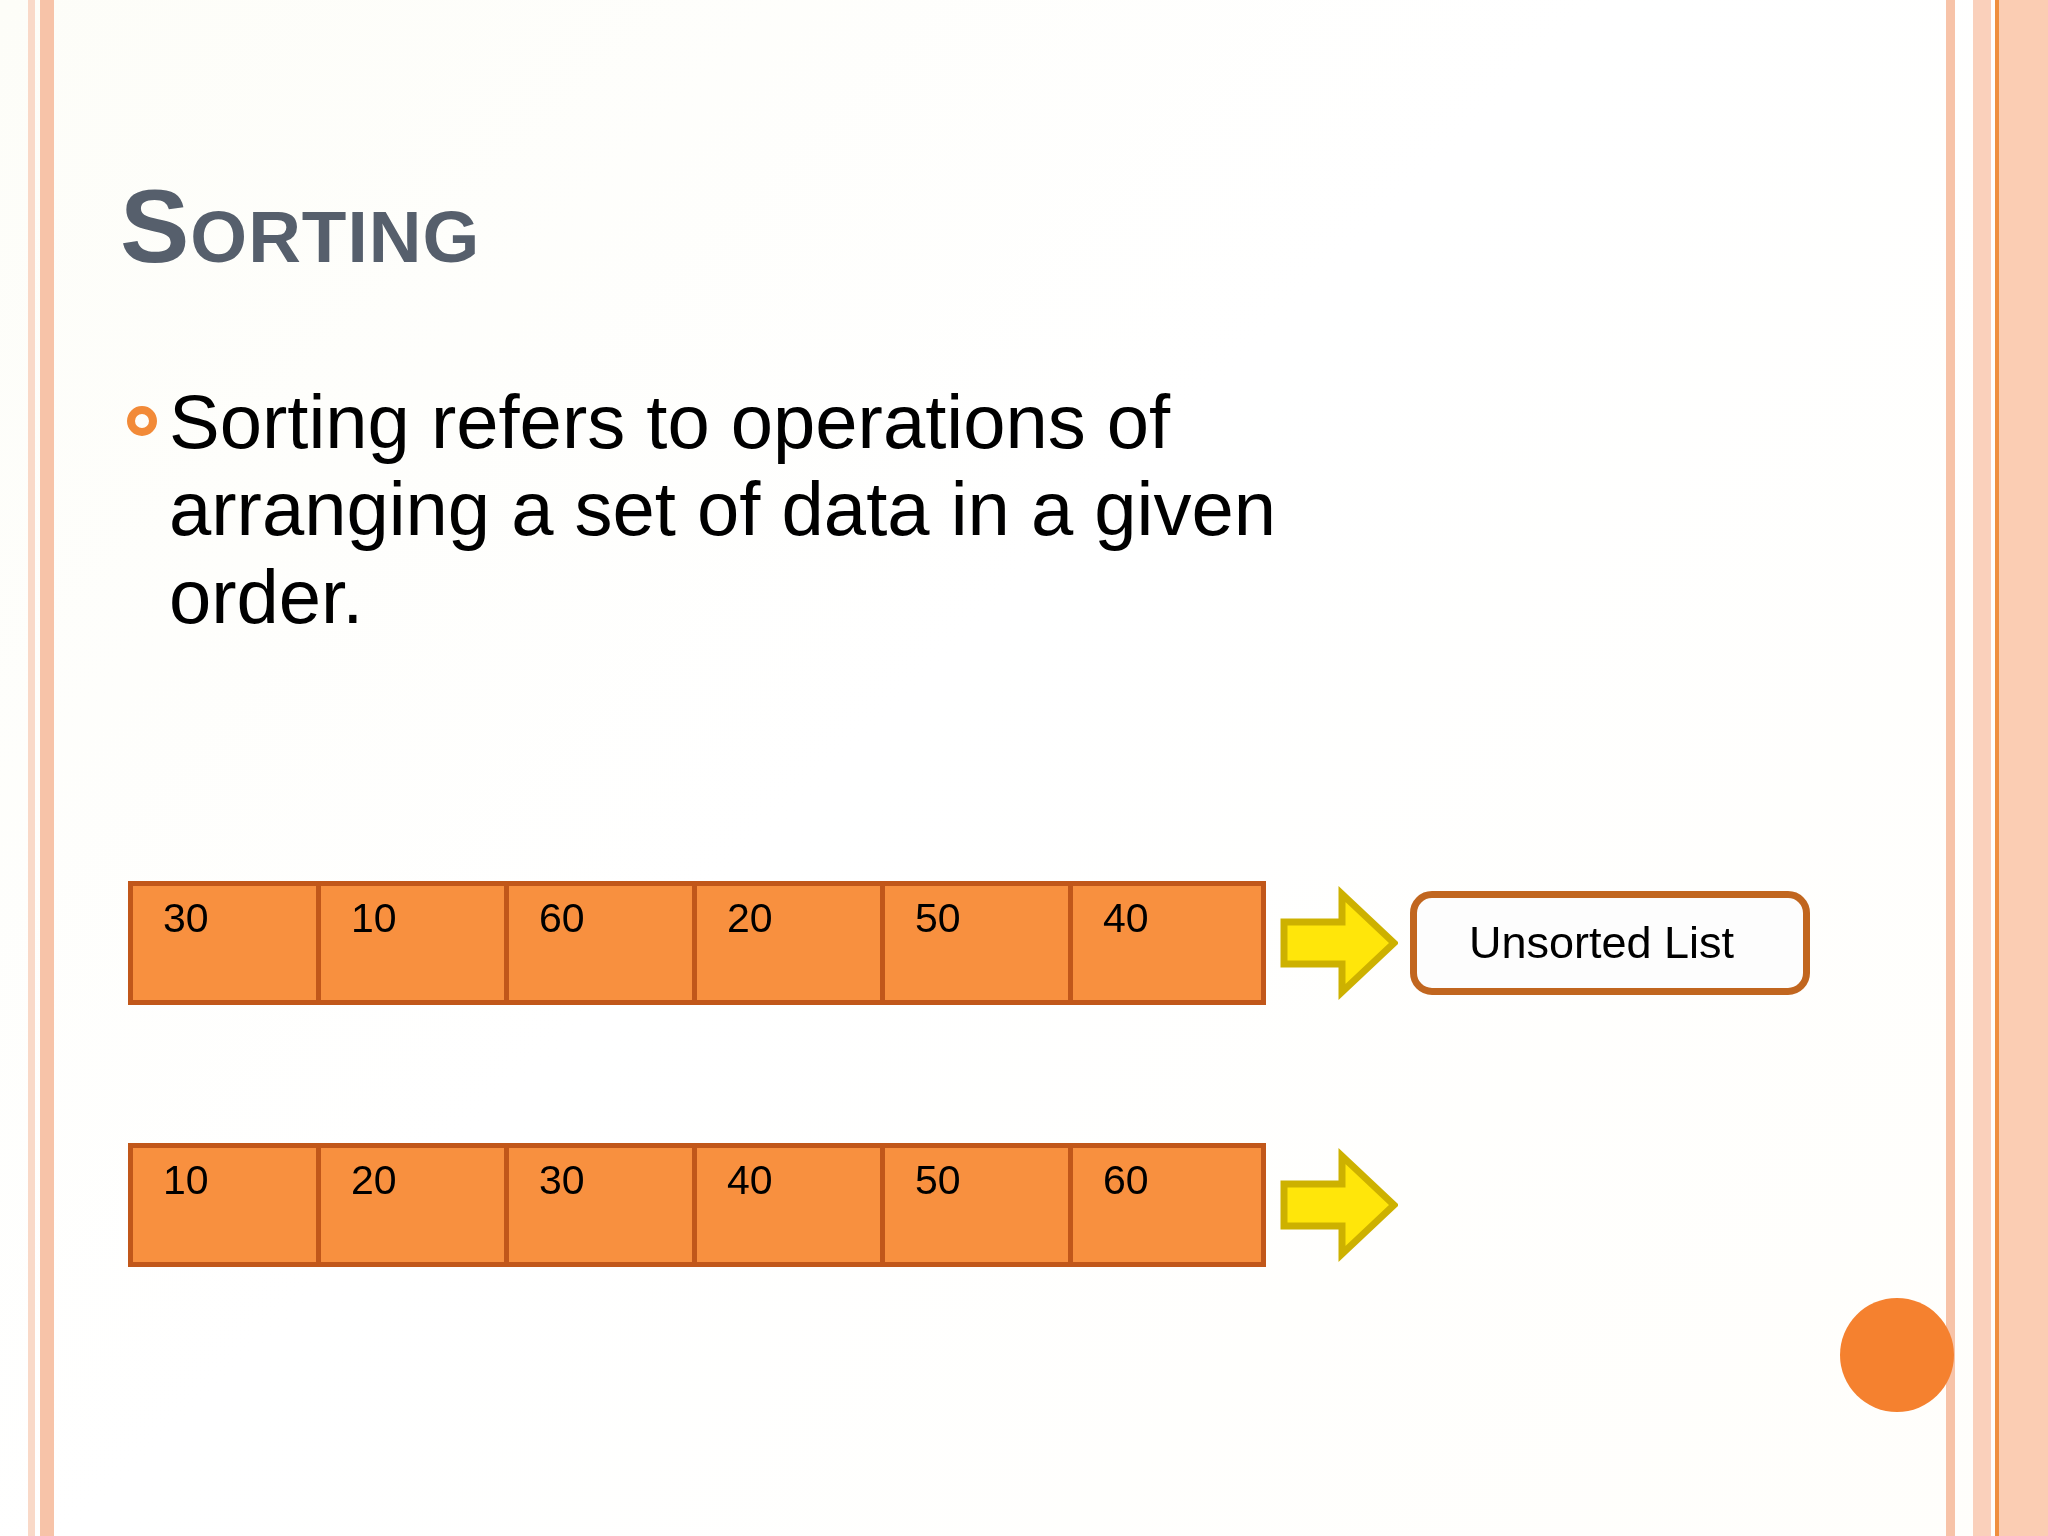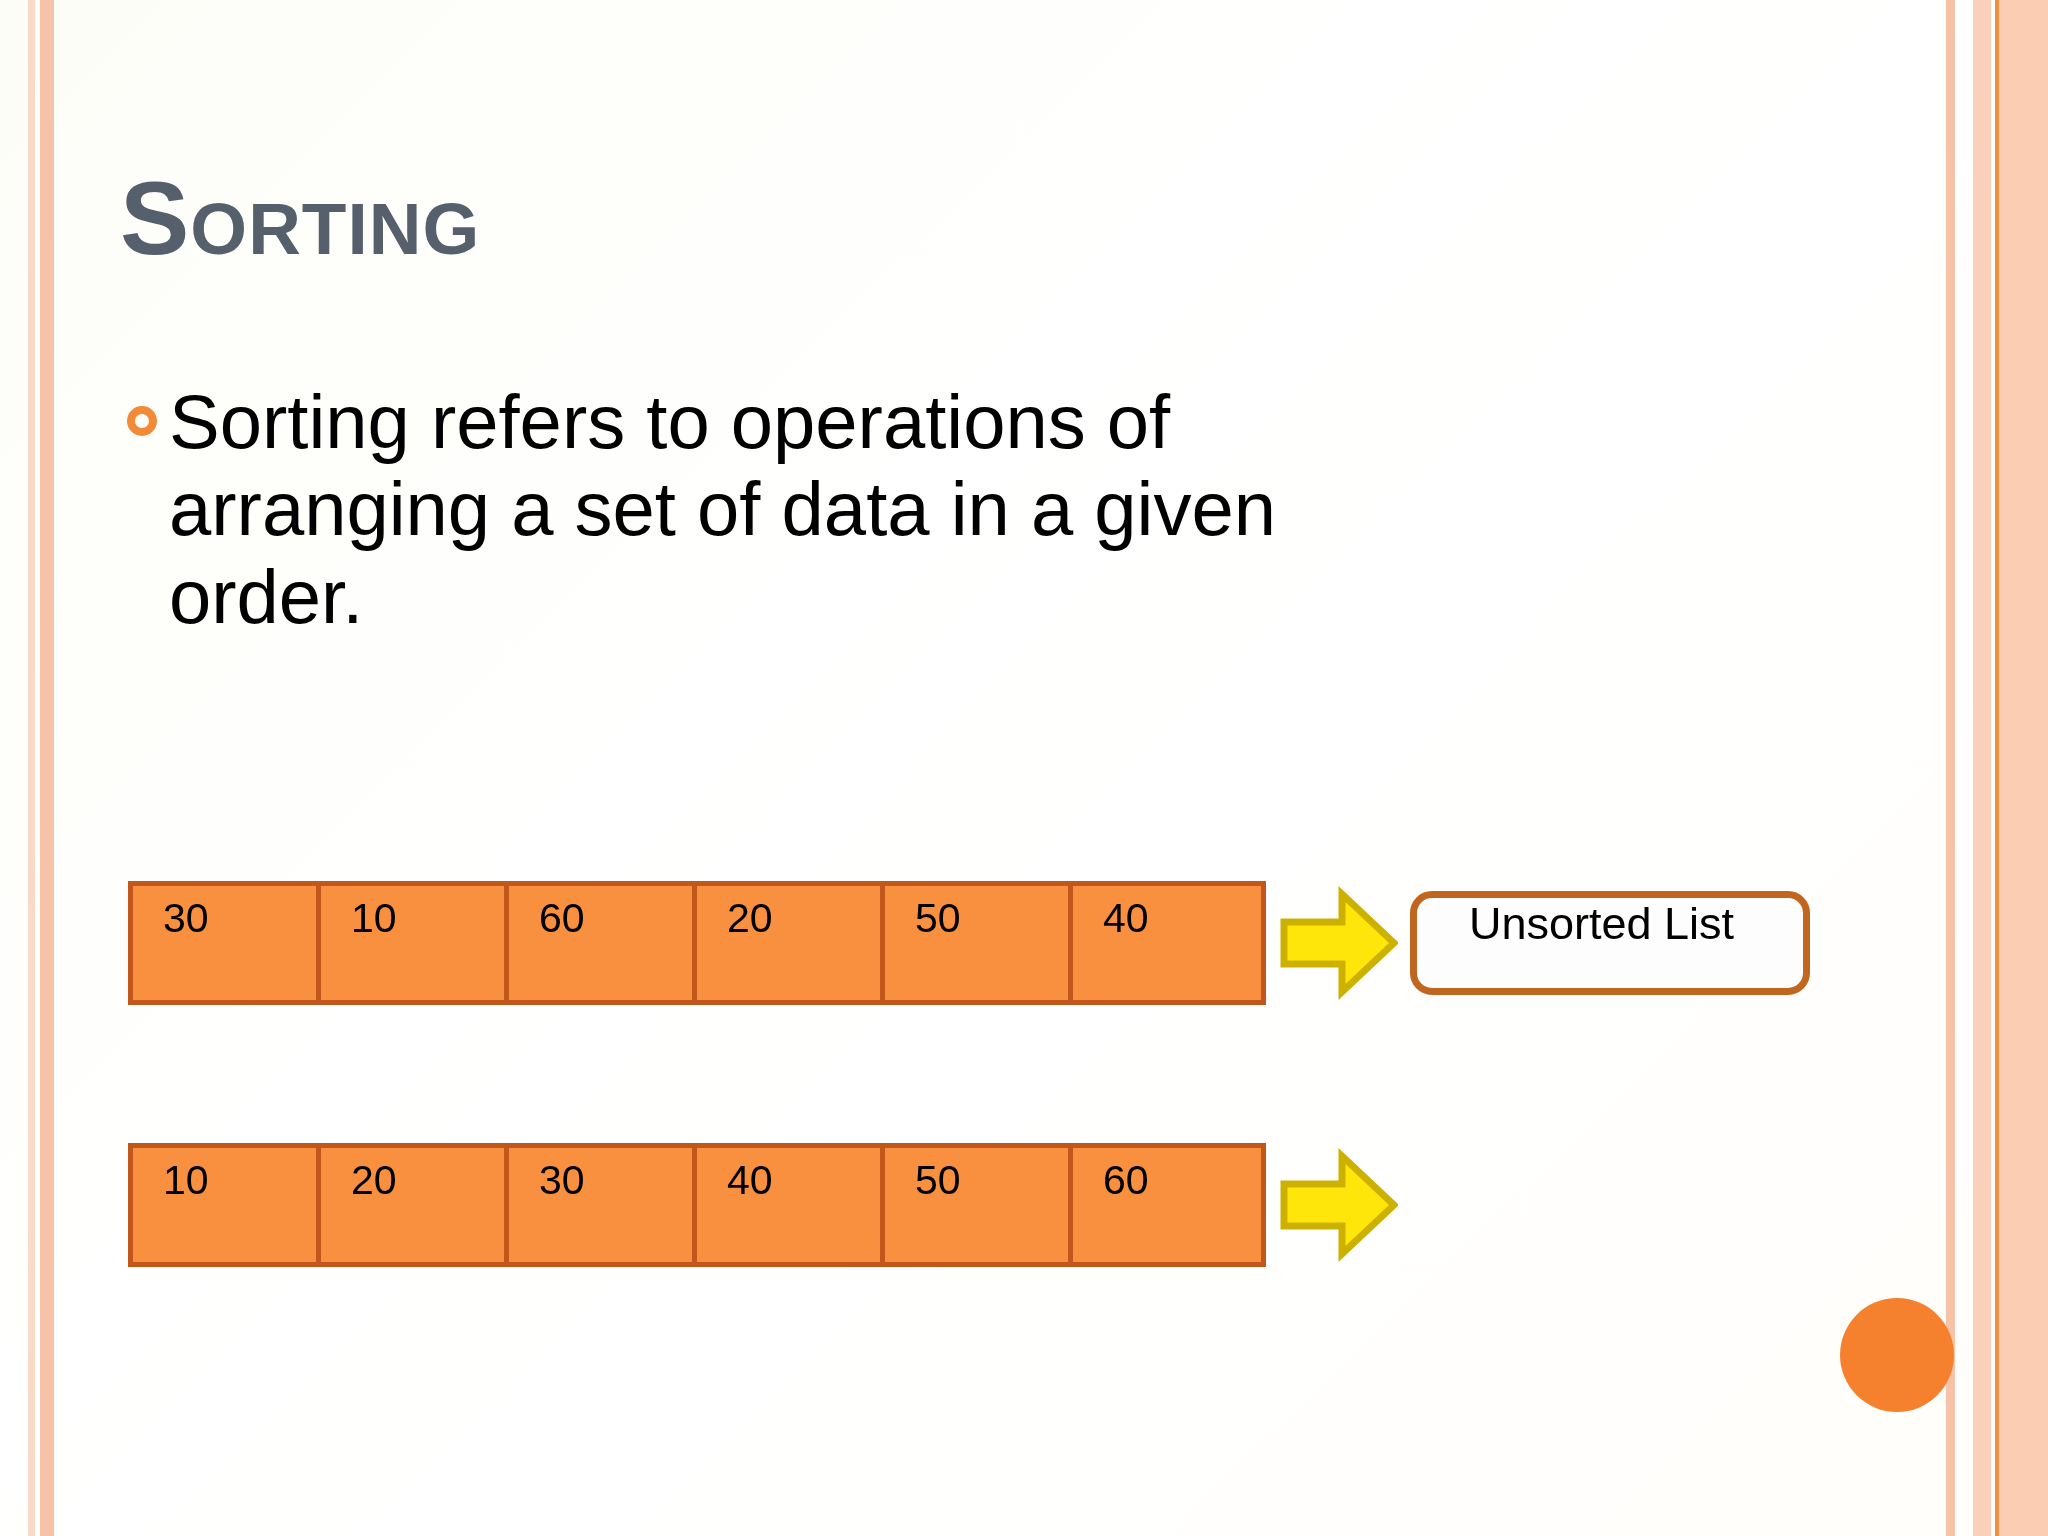--- a/index.html
+++ b/index.html
@@ -27,21 +27,21 @@
 
   .right-stripe-a { left: 1946px; width: 9px;  background: #f7c3a8; }
   .right-stripe-b { left: 1973px; width: 18px; background: #fad0bb; }
   .right-stripe-c { left: 1995px; width: 4px;  background: #ef8f3f; }
   .right-panel    { left: 1999px; width: 49px; background: #fbcdb3; }
 
   
   .title {
     position: absolute;
     left: 120px;
-    top: 96px;
+    top: 104px;
     color: #565f6c;
     font-size: 104px;
     font-variant: small-caps;
     letter-spacing: 1px;
     line-height: 1;
     white-space: nowrap;
   }
 
   
   .bullet-row {
@@ -114,21 +114,21 @@
   
   .label-box {
     margin-left: -4px;
     width: 400px;
     height: 104px;
     background: #fdfdfd;
     border: 7px solid #c1661f;
     border-radius: 22px;
     box-sizing: border-box;
     display: flex;
-    align-items: flex-start;
+    align-items: center;
     padding-left: 52px;
     color: #000000;
     font-size: 45px;
     position: relative;
     z-index: 3;
   }
 
   
   .deco-circle {
     position: absolute;

